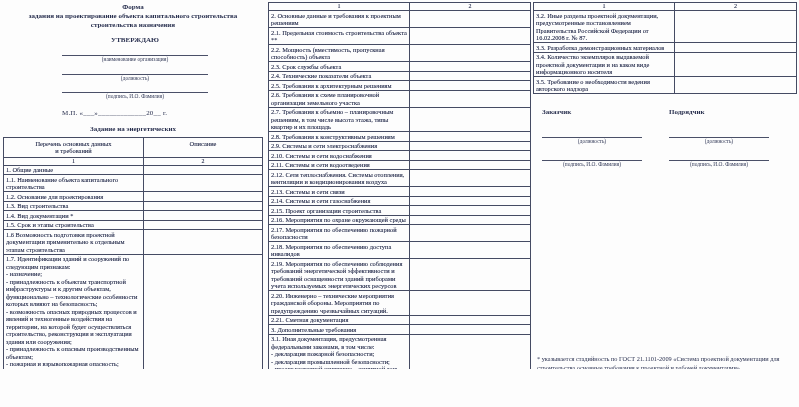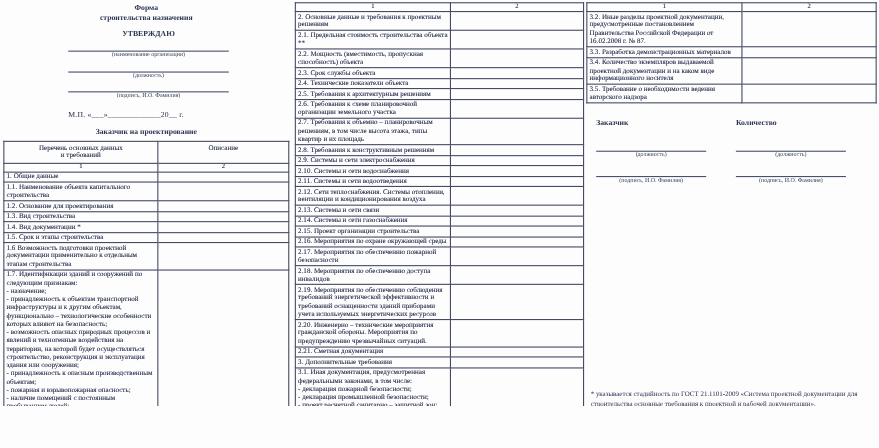--- a/index.html
+++ b/index.html
@@ -46,41 +46,42 @@
   .footnotes p { margin:0 0 8px 0; }
 </style>
 </head>
 <body>
 
 <div class="canvas">
 
   <div class="page page1">
     <div class="doc-title">
       <div>Форма</div>
+      <div>задания на проектирование объекта капитального строительства</div>
       <div>строительства назначения</div>
     </div>
 
     <div class="approve">
       <div class="approve-title">УТВЕРЖДАЮ</div>
       <div class="field">
         <div class="rule"></div>
         <div class="cap">(наименование организации)</div>
       </div>
       <div class="field">
         <div class="rule"></div>
         <div class="cap">(должность)</div>
       </div>
       <div class="field">
         <div class="rule"></div>
         <div class="cap">(подпись, И.О. Фамилия)</div>
       </div>
       <div class="stamp">М.П.    «___»_____________20__ г.</div>
     </div>
 
-    <div class="table-title">Заказчик на проектирование</div>
+    <div class="table-title">Задание на энергетических</div>
 
     <table>
       <colgroup>
           <col style="width:140px">
           <col>
         </colgroup>
       <thead>
         <tr>
           <th>Перечень основных данных
 и требований</th>
@@ -290,21 +291,21 @@
         <div class="field f1">
           <div class="rule"></div>
           <div class="cap">(должность)</div>
         </div>
         <div class="field f2">
           <div class="rule"></div>
           <div class="cap">(подпись, И.О. Фамилия)</div>
         </div>
       </div>
       <div class="sigblock">
-        <div class="sig-title">Количество</div>
+        <div class="sig-title">Подрядчик</div>
         <div class="field f1">
           <div class="rule"></div>
           <div class="cap">(должность)</div>
         </div>
         <div class="field f2">
           <div class="rule"></div>
           <div class="cap">(подпись, И.О. Фамилия)</div>
         </div>
       </div>
     </div>

